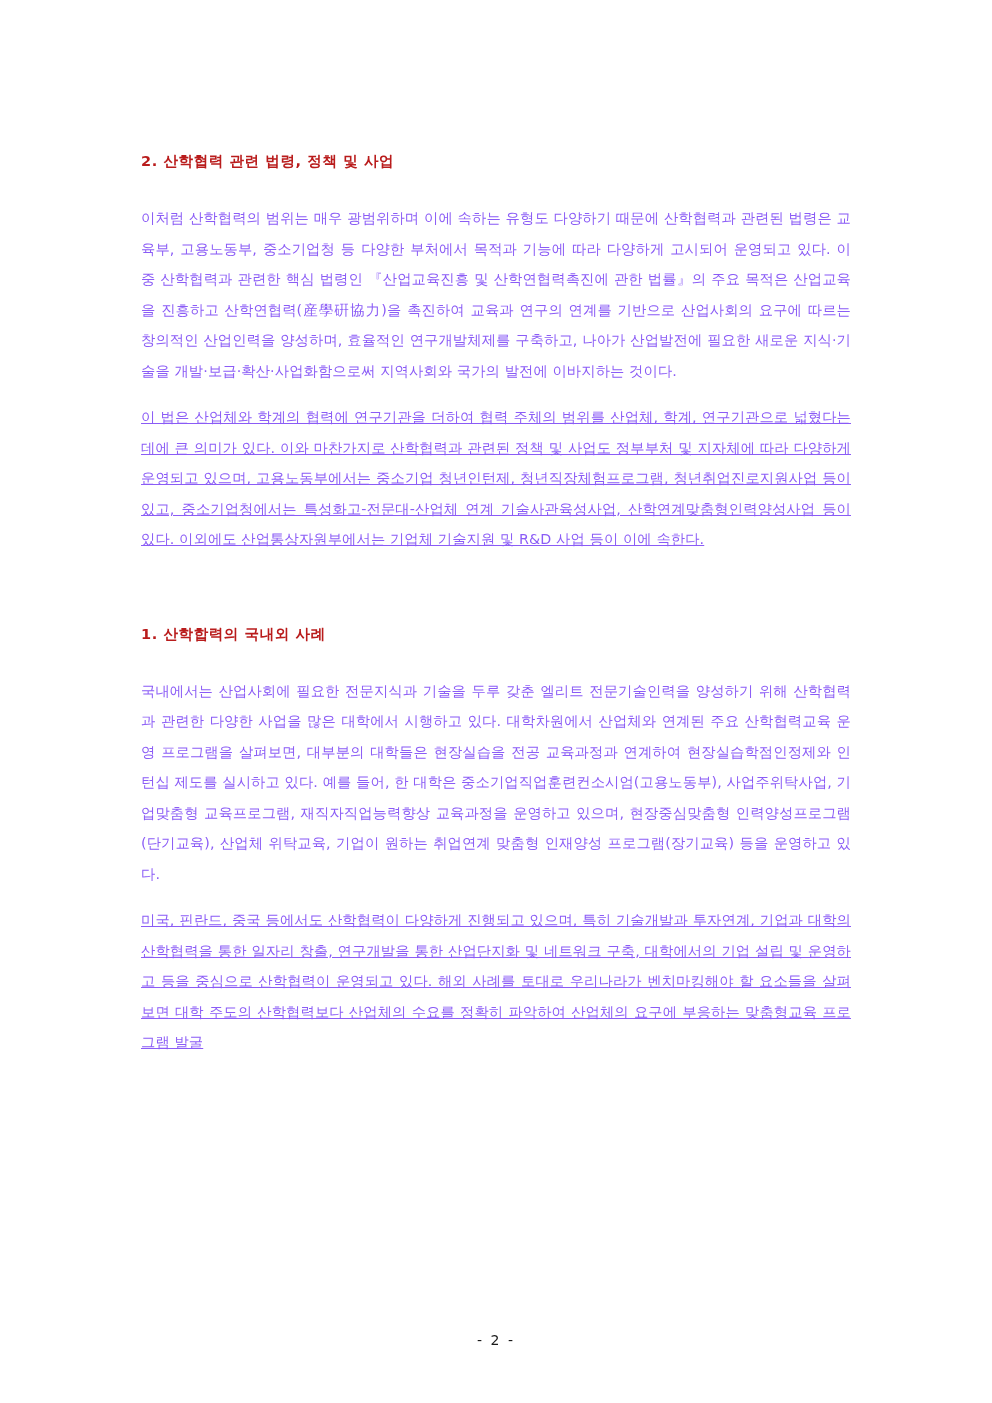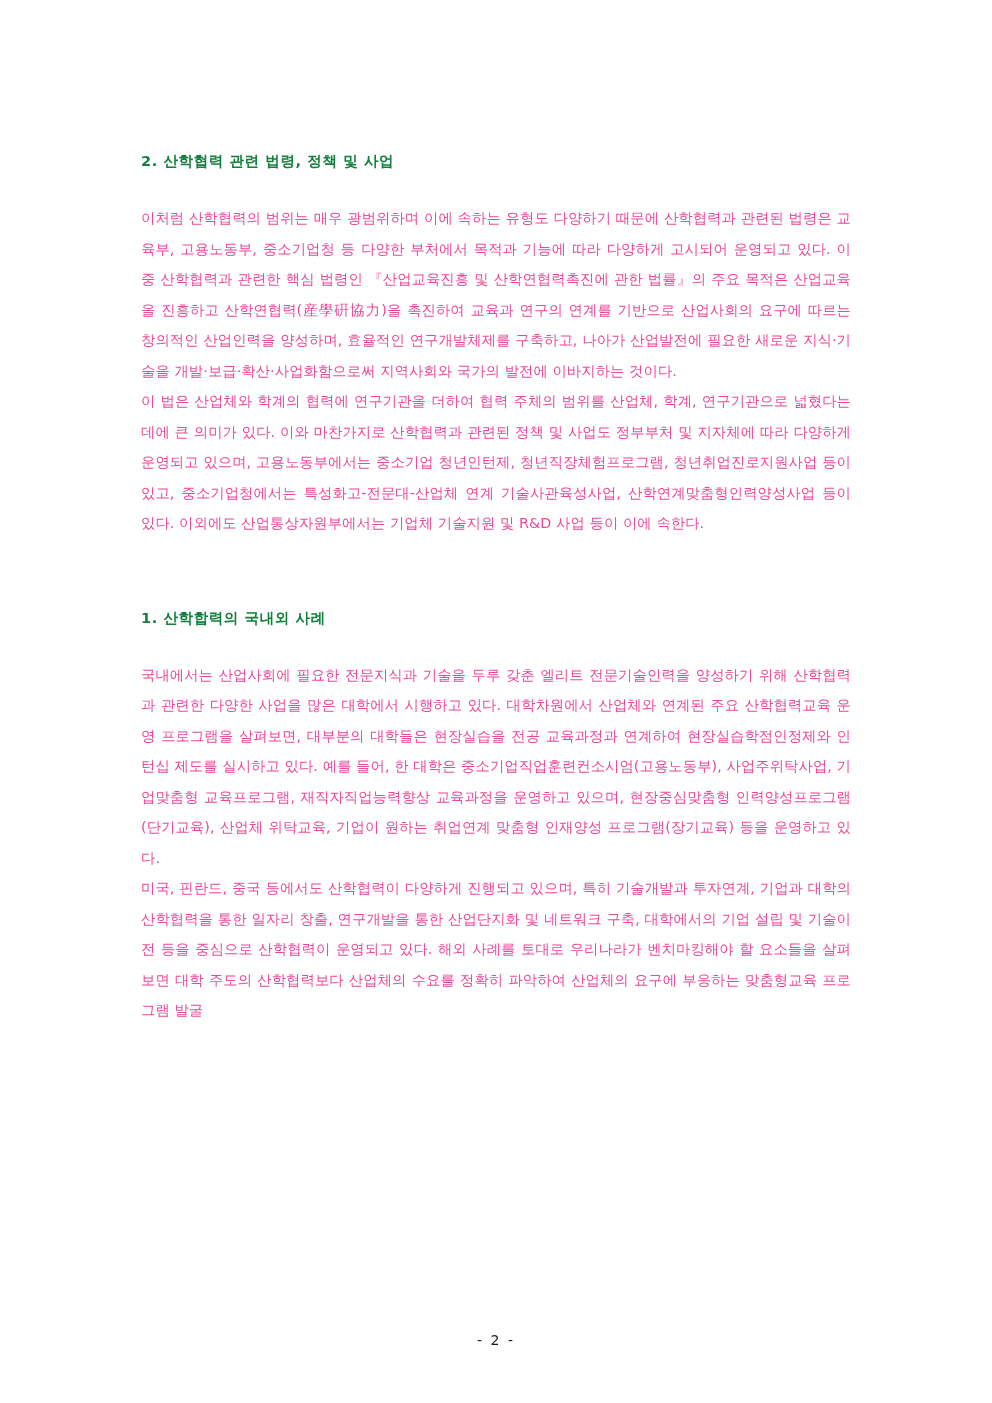--- a/index.html
+++ b/index.html
@@ -20,39 +20,40 @@
   .content {
     position: absolute;
     left: 141px;
     top: 150px;
     width: 710px;
   }
   .section-heading {
     font-size: 14.5px;
     font-weight: bold;
     letter-spacing: 0.6px;
-    color: #15803d;
+    color: #b91c1c;
     margin: 0 0 30px 0;
     line-height: 1.6;
   }
   .heading-gap-top {
     margin-top: 68px;
   }
   .para {
     font-size: 14.3px;
     line-height: 30.5px;
     text-align: justify;
     text-justify: inter-ideograph;
     margin: 0;
     letter-spacing: 0.1px;
-    color: #ec4899;
+    color: #8b5cf6;
     word-break: break-all;
   }
   .para + .para {
-    margin-top: 0;
+    margin-top: 16px;
+    text-decoration: underline;
   }
   .page-number {
     position: absolute;
     left: 0;
     right: 0;
     top: 1332px;
     text-align: center;
     font-size: 14px;
     letter-spacing: 2px;
     color: #1a1a1a;
@@ -68,18 +69,18 @@
 
     <p class="para">이처럼 산학협력의 범위는 매우 광범위하며 이에 속하는 유형도 다양하기 때문에 산학협력과 관련된 법령은 교육부, 고용노동부, 중소기업청 등 다양한 부처에서 목적과 기능에 따라 다양하게 고시되어 운영되고 있다. 이 중 산학협력과 관련한 핵심 법령인 『산업교육진흥 및 산학연협력촉진에 관한 법률』의 주요 목적은 산업교육을 진흥하고 산학연협력(産學硏協力)을 촉진하여 교육과 연구의 연계를 기반으로 산업사회의 요구에 따르는 창의적인 산업인력을 양성하며, 효율적인 연구개발체제를 구축하고, 나아가 산업발전에 필요한 새로운 지식·기술을 개발·보급·확산·사업화함으로써 지역사회와 국가의 발전에 이바지하는 것이다.</p>
 
     <p class="para">이 법은 산업체와 학계의 협력에 연구기관을 더하여 협력 주체의 범위를 산업체, 학계, 연구기관으로 넓혔다는 데에 큰 의미가 있다. 이와 마찬가지로 산학협력과 관련된 정책 및 사업도 정부부처 및 지자체에 따라 다양하게 운영되고 있으며, 고용노동부에서는 중소기업 청년인턴제, 청년직장체험프로그램, 청년취업진로지원사업 등이 있고, 중소기업청에서는 특성화고-전문대-산업체 연계 기술사관육성사업, 산학연계맞춤형인력양성사업 등이 있다. 이외에도 산업통상자원부에서는 기업체 기술지원 및 R&amp;D 사업 등이 이에 속한다.</p>
 
 
     <h2 class="section-heading heading-gap-top">1. 산학합력의 국내외 사례</h2>
 
     <p class="para">국내에서는 산업사회에 필요한 전문지식과 기술을 두루 갖춘 엘리트 전문기술인력을 양성하기 위해 산학협력과 관련한 다양한 사업을 많은 대학에서 시행하고 있다. 대학차원에서 산업체와 연계된 주요 산학협력교육 운영 프로그램을 살펴보면, 대부분의 대학들은 현장실습을 전공 교육과정과 연계하여 현장실습학점인정제와 인턴십 제도를 실시하고 있다. 예를 들어, 한 대학은 중소기업직업훈련컨소시엄(고용노동부), 사업주위탁사업, 기업맞춤형 교육프로그램, 재직자직업능력향상 교육과정을 운영하고 있으며, 현장중심맞춤형 인력양성프로그램(단기교육), 산업체 위탁교육, 기업이 원하는 취업연계 맞춤형 인재양성 프로그램(장기교육) 등을 운영하고 있다.</p>
 
-    <p class="para">미국, 핀란드, 중국 등에서도 산학협력이 다양하게 진행되고 있으며, 특히 기술개발과 투자연계, 기업과 대학의 산학협력을 통한 일자리 창출, 연구개발을 통한 산업단지화 및 네트워크 구축, 대학에서의 기업 설립 및 기술이전 등을 중심으로 산학협력이 운영되고 있다. 해외 사례를 토대로 우리나라가 벤치마킹해야 할 요소들을 살펴보면 대학 주도의 산학협력보다 산업체의 수요를 정확히 파악하여 산업체의 요구에 부응하는 맞춤형교육 프로그램 발굴</p>
+    <p class="para">미국, 핀란드, 중국 등에서도 산학협력이 다양하게 진행되고 있으며, 특히 기술개발과 투자연계, 기업과 대학의 산학협력을 통한 일자리 창출, 연구개발을 통한 산업단지화 및 네트워크 구축, 대학에서의 기업 설립 및 운영하고 등을 중심으로 산학협력이 운영되고 있다. 해외 사례를 토대로 우리나라가 벤치마킹해야 할 요소들을 살펴보면 대학 주도의 산학협력보다 산업체의 수요를 정확히 파악하여 산업체의 요구에 부응하는 맞춤형교육 프로그램 발굴</p>
 
   </div>
 
   <div class="page-number">- 2 -</div>
 </div>
 
 </body></html>

